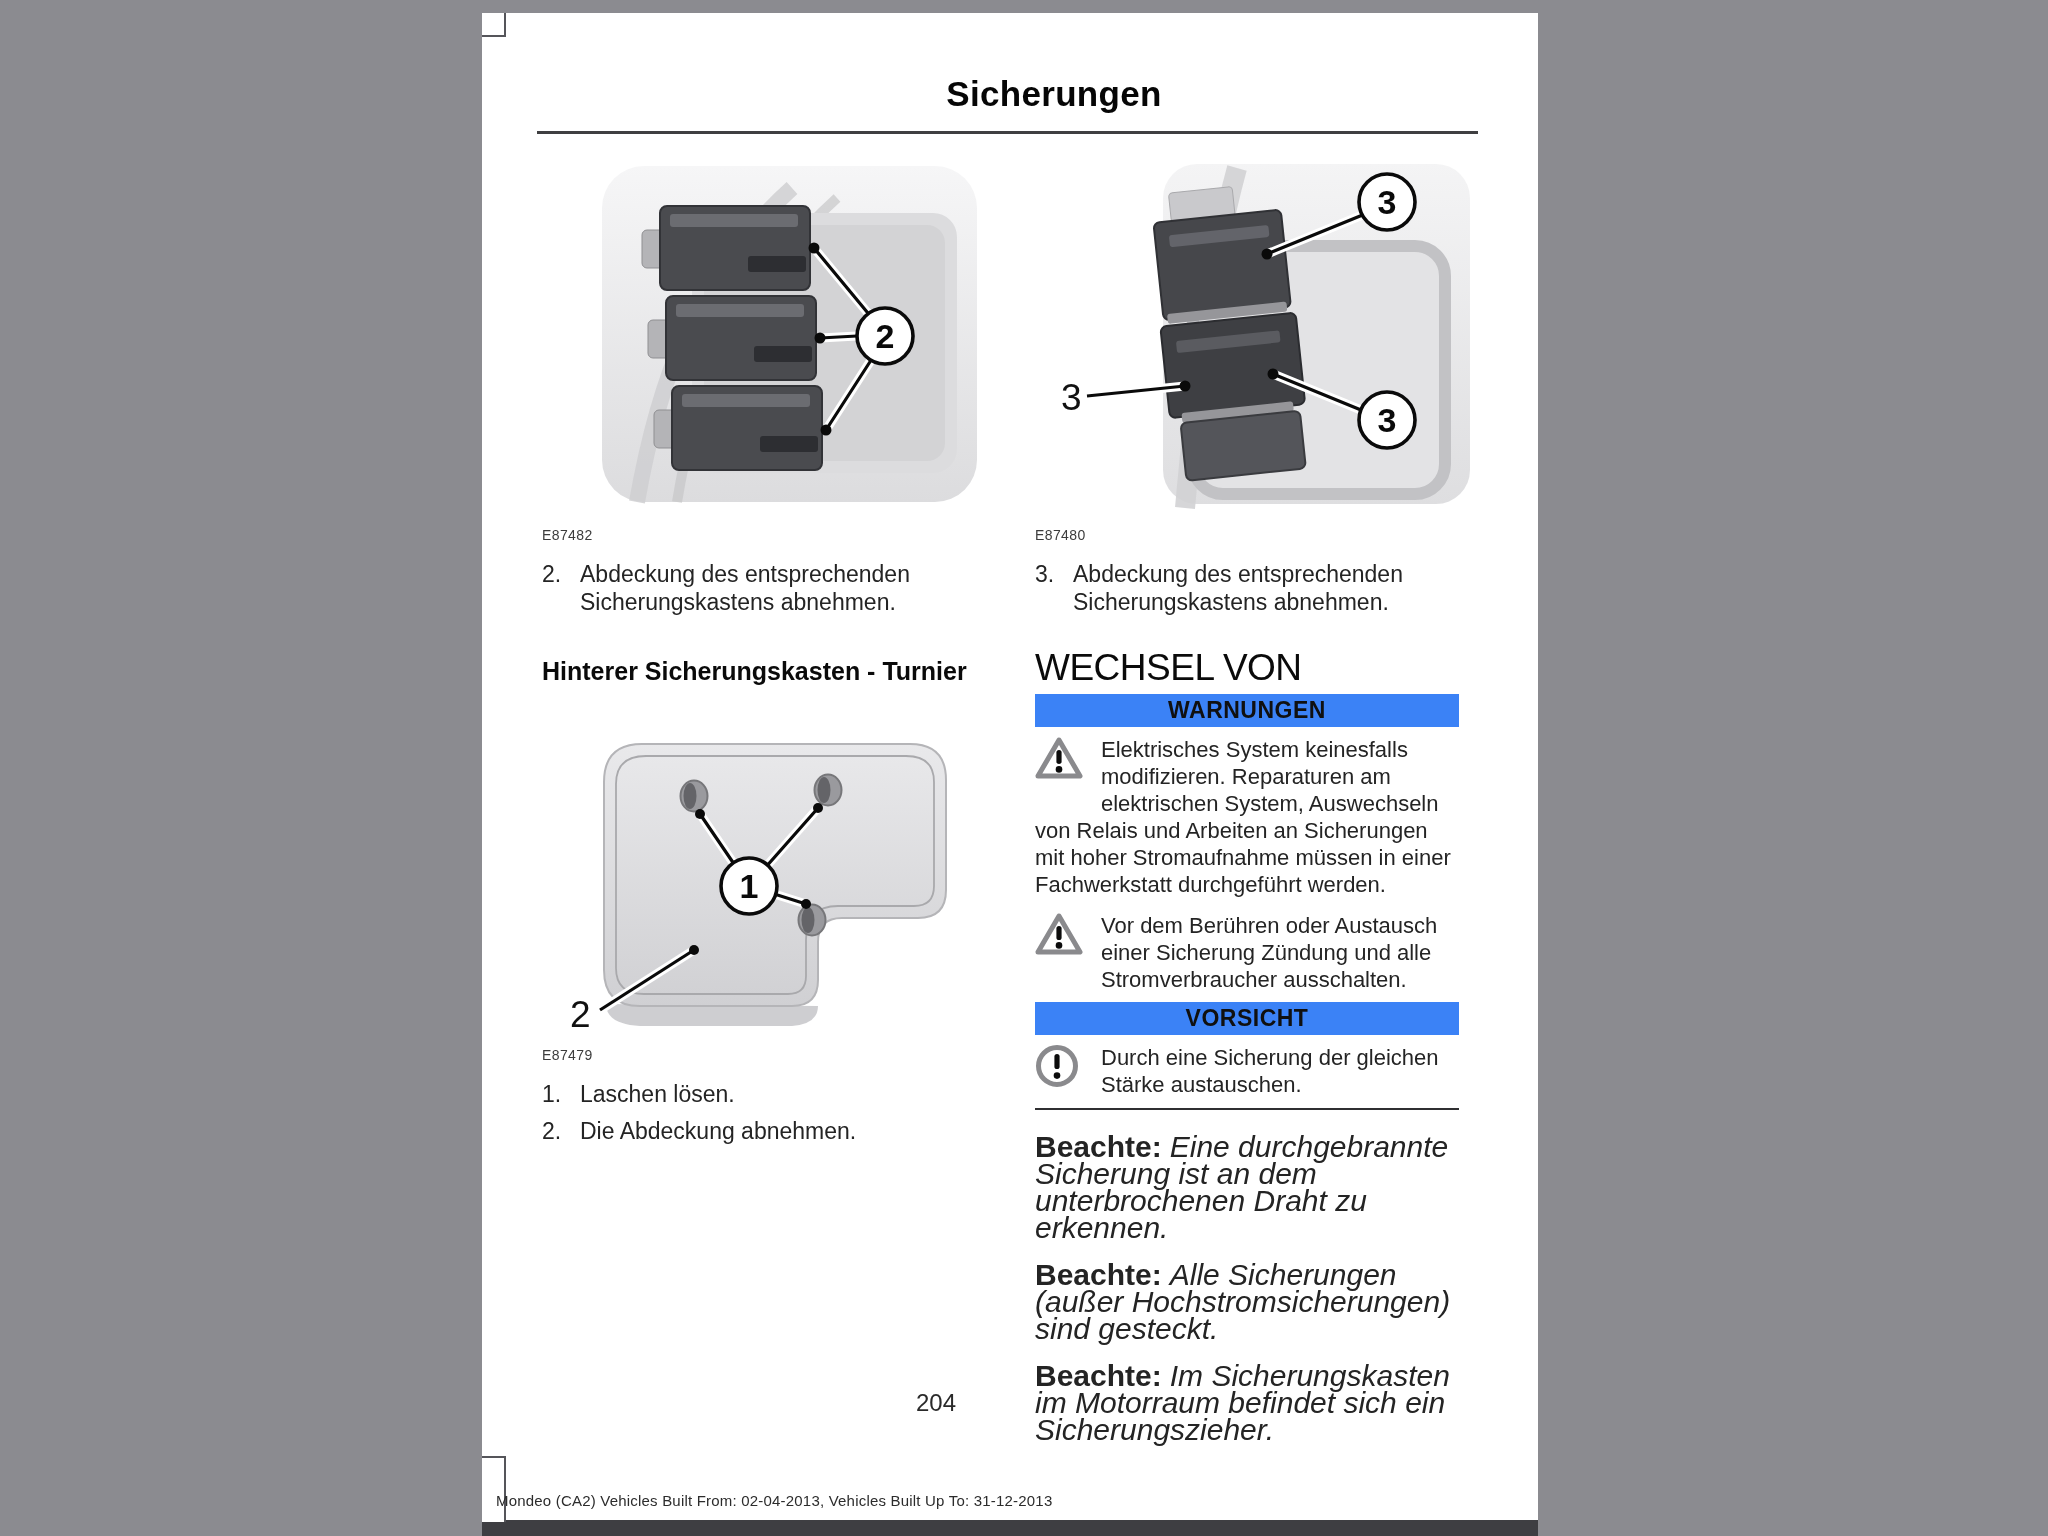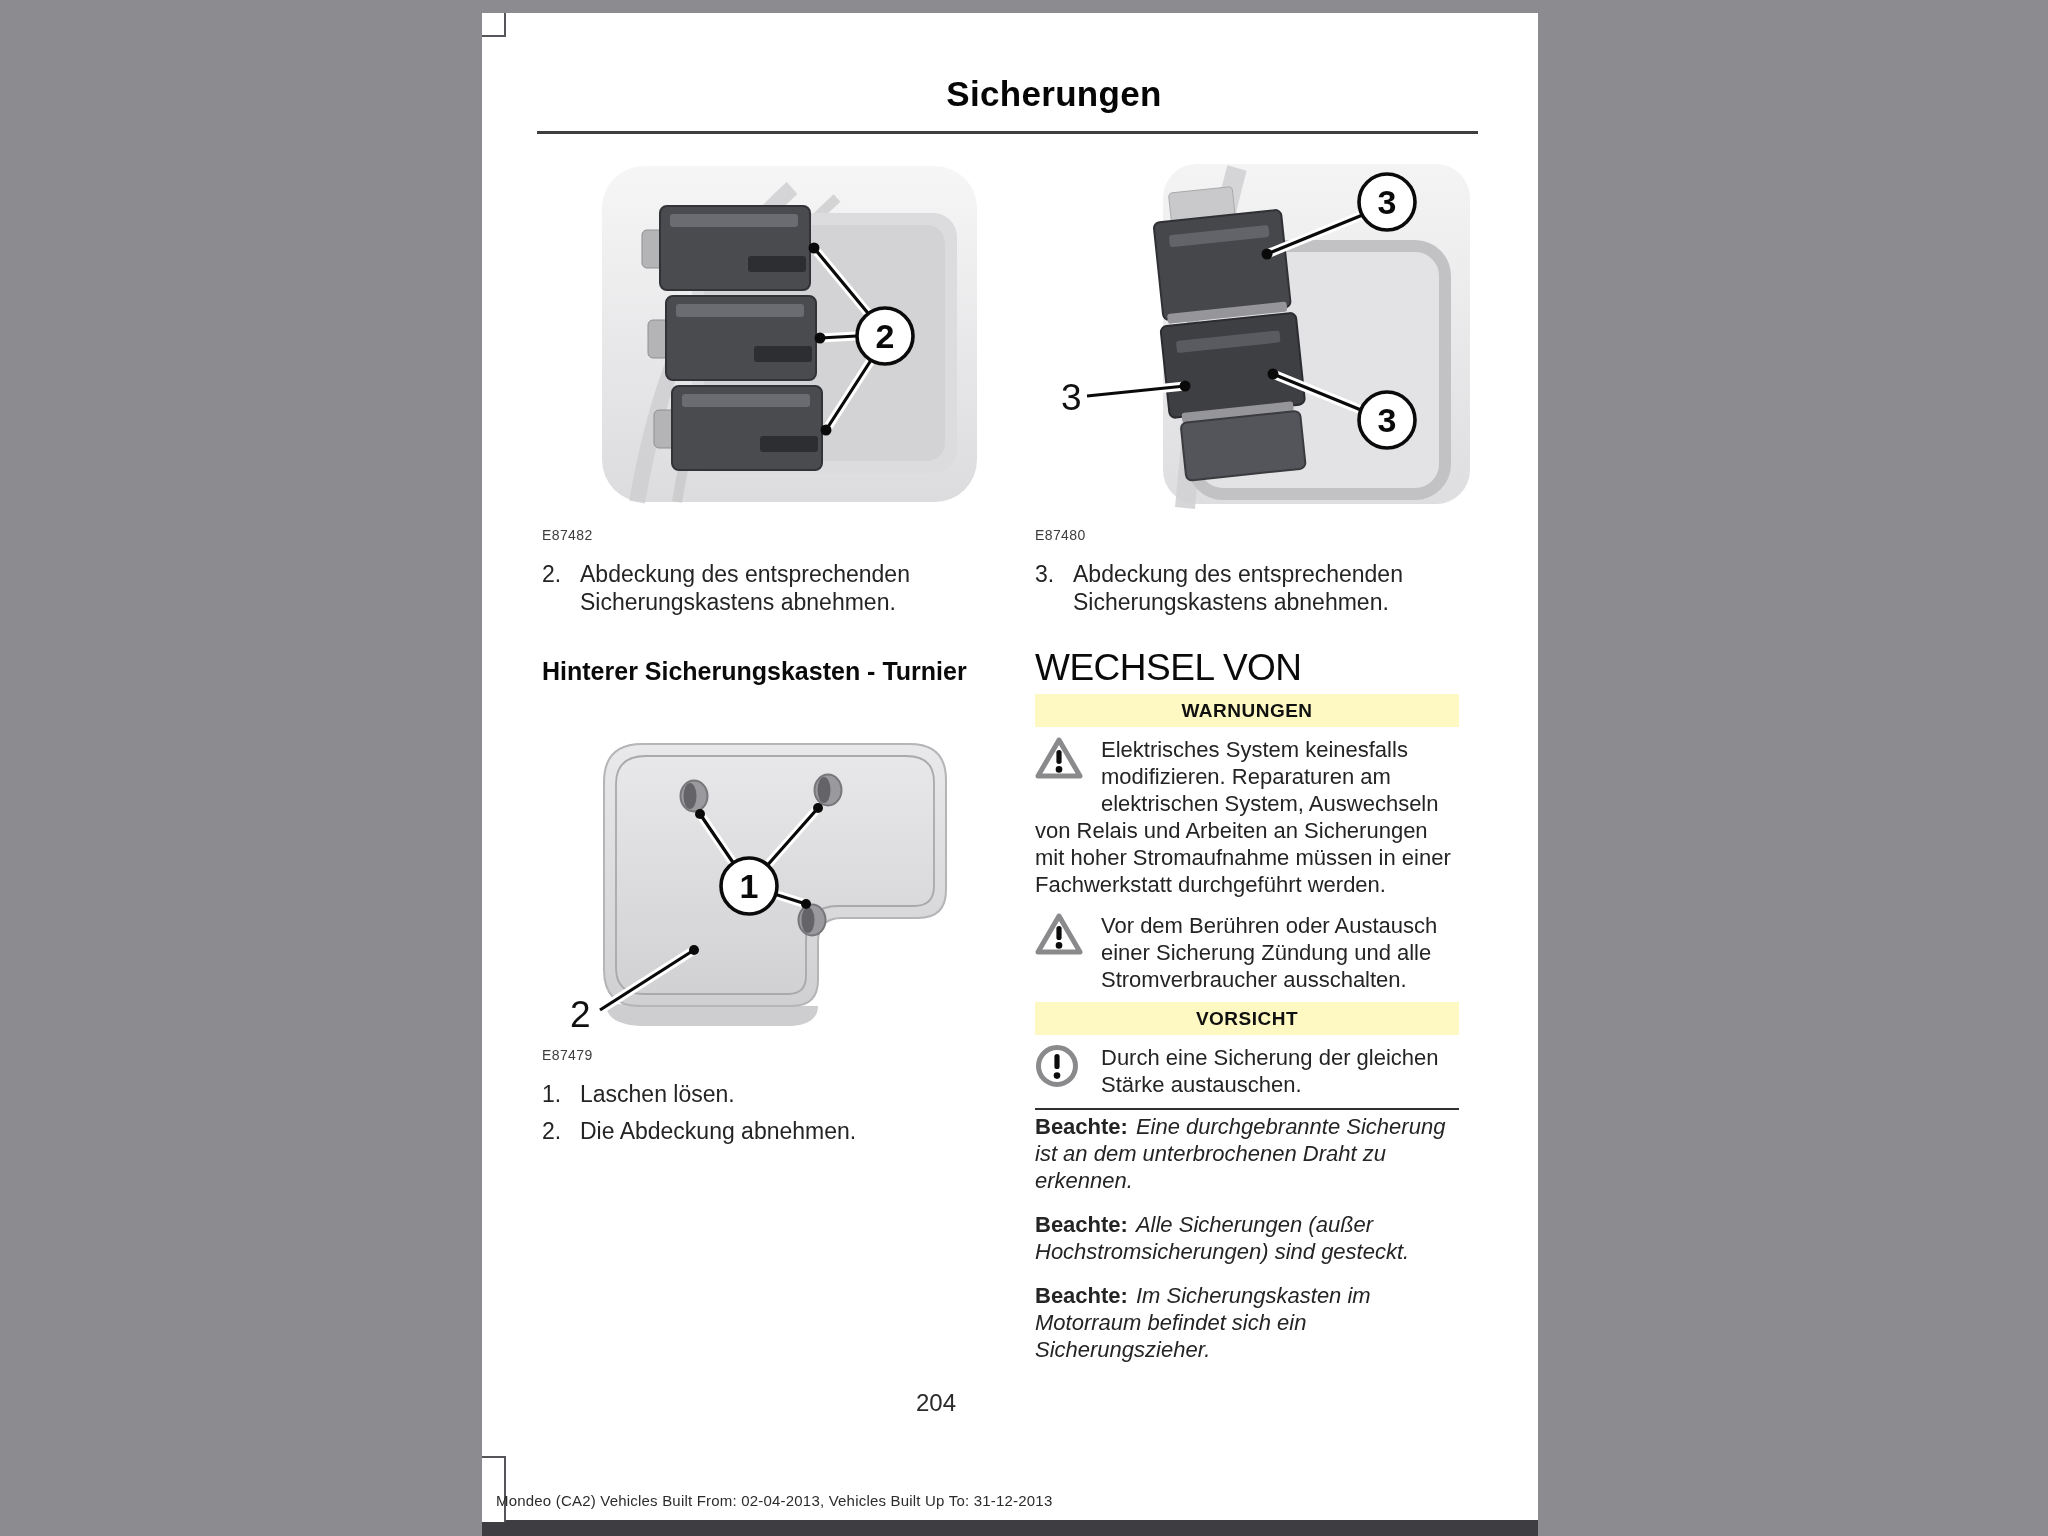--- a/index.html
+++ b/index.html
@@ -28,28 +28,28 @@
   .figure{background:#fff;}
   .fig-caption{font-size:14px;color:#3c3c3c;letter-spacing:.4px;}
 
   .step{display:flex;font-size:23px;line-height:28px;color:#242424;}
   .step-num{width:38px;flex-shrink:0;}
   .step-text{flex:1;}
 
   .sub-heading{font-size:25px;line-height:31px;font-weight:bold;color:#0a0a0a;width:432px;}
   .section-heading{font-size:37px;font-weight:normal;letter-spacing:-0.5px;color:#0a0a0a;}
 
-  .alert-bar{height:33px;line-height:33px;background:#fef9c3;text-align:center;
-    font-size:19px;font-weight:bold;letter-spacing:.5px;color:#101010;}
+  .alert-bar{height:33px;line-height:33px;background:#3b82f6;text-align:center;
+    font-size:23px;font-weight:bold;letter-spacing:.5px;color:#101010;}
   .alert-item{margin-top:9px;font-size:22px;line-height:27px;color:#242424;overflow:hidden;}
   .icon-float{float:left;width:66px;height:78px;}
   .icon-float.small{height:54px;}
   .alert-rule{border-top:2px solid #2f2f31;margin-top:10px;}
 
-  .note{font-size:22px;line-height:27px;margin-bottom:17px;color:#242424;}
+  .note{font-size:30px;line-height:27px;margin-bottom:17px;color:#242424;margin-top:20px;}
   .note-label{font-weight:bold;margin-right:8px;font-style:normal;}
   .note-text{font-style:italic;}
 
   .page-number{position:absolute;left:482px;top:1389px;width:908px;text-align:center;
     font-size:24px;color:#2a2a2a;}
   .footer-line{position:absolute;left:496px;top:1492px;font-size:15px;color:#2c2c2c;letter-spacing:.2px;}
 
   svg text.callout-num{font-family:"Liberation Sans","DejaVu Sans",sans-serif;font-weight:bold;font-size:34px;fill:#0a0a0a;}
   svg text.callout-plain{font-family:"Liberation Sans","DejaVu Sans",sans-serif;font-size:37px;fill:#111;}
 </style>

